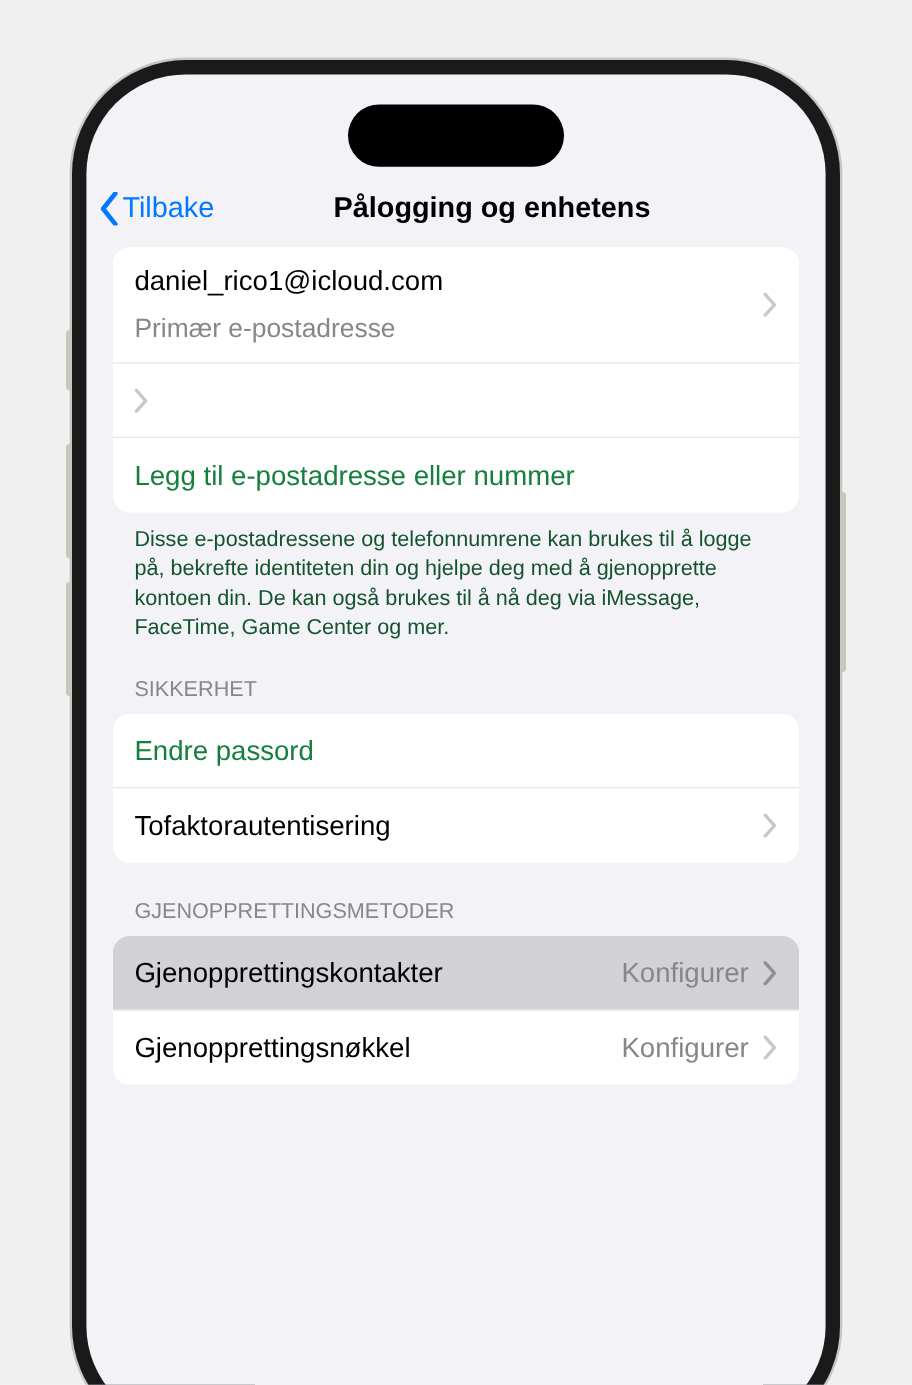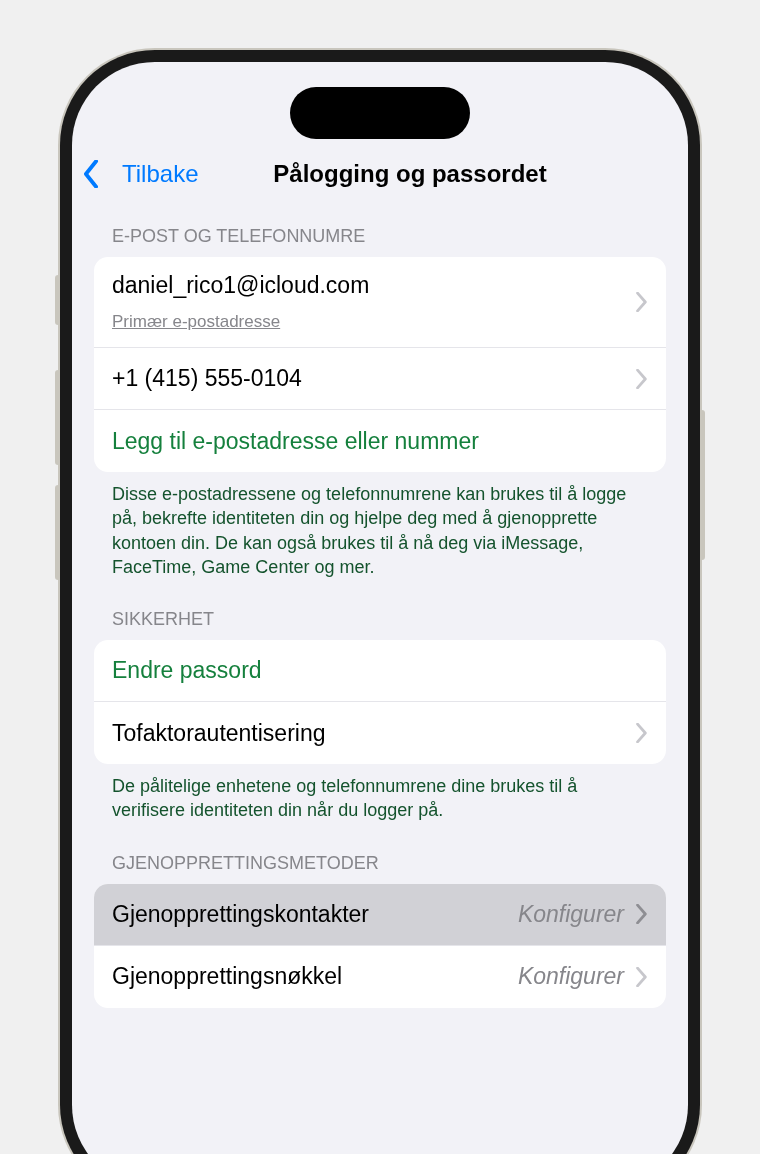--- a/index.html
+++ b/index.html
@@ -89,21 +89,20 @@
       align-items: center;
       padding: 18px 18px 18px 10px;
       position: relative;
     }
     .back-button {
       display: flex;
       align-items: center;
       color: #007aff;
       font-size: 24px;
       z-index: 2;
-      gap: 20px;
     }
     .back-chevron {
       width: 18px;
       height: 28px;
       margin-right: 2px;
     }
     .nav-title {
       position: absolute;
       left: 0;
       right: 0;
@@ -147,33 +146,31 @@
     .item-content {
       display: flex;
       flex-direction: column;
       gap: 13px;
     }
     .item-title {
       font-size: 23px;
       color: #000;
     }
     .item-subtitle {
-      font-size: 17px;
+      font-size: 22px;
       color: #86868b;
-      text-decoration: underline;
     }
     .item-link {
       font-size: 23px;
       color: #15803d;
     }
     .item-trailing {
       display: flex;
       align-items: center;
       gap: 12px;
-      font-style: italic;
     }
     .item-detail {
       font-size: 23px;
       color: #86868b;
     }
     .chevron {
       width: 12px;
       height: 20px;
       flex-shrink: 0;
     }
@@ -222,38 +219,36 @@
       </div>
     </div>
 
     <div class="nav-bar">
       <div class="back-button">
         <svg class="back-chevron" viewBox="0 0 12 22">
             <path d="M10 1L2 11l8 10" stroke="#007aff" stroke-width="3" fill="none" stroke-linecap="round" stroke-linejoin="round"></path>
           </svg>
         <span>Tilbake</span>
       </div>
-      <div class="nav-title">Pålogging og passordet</div>
+      <div class="nav-title">Pålogging og enhetens</div>
     </div>
 
     <div class="content">
 
-      <div class="section-header first">E-POST OG TELEFONNUMRE</div>
       <div class="list-group">
         <div class="list-item">
           <div class="item-content">
             <div class="item-title">daniel_rico1@icloud.com</div>
             <div class="item-subtitle">Primær e-postadresse</div>
           </div>
           <svg class="chevron" viewBox="0 0 10 18">
               <path d="M1 1l7 8-7 8" stroke="#c7c7cc" stroke-width="2.5" fill="none" stroke-linecap="round" stroke-linejoin="round"></path>
             </svg>
         </div>
         <div class="list-item">
-          <div class="item-title">+1 (415) 555-0104</div>
           <svg class="chevron" viewBox="0 0 10 18">
               <path d="M1 1l7 8-7 8" stroke="#c7c7cc" stroke-width="2.5" fill="none" stroke-linecap="round" stroke-linejoin="round"></path>
             </svg>
         </div>
         <div class="list-item">
           <div class="item-link">Legg til e-postadresse eller nummer</div>
         </div>
       </div>
       <div class="footer-text">Disse e-postadressene og telefonnumrene kan brukes til å logge på, bekrefte identiteten din og hjelpe deg med å gjenopprette kontoen din. De kan også brukes til å nå deg via iMessage, FaceTime, Game Center og mer.</div>
 
@@ -262,21 +257,20 @@
         <div class="list-item">
           <div class="item-link">Endre passord</div>
         </div>
         <div class="list-item">
           <div class="item-title">Tofaktorautentisering</div>
           <svg class="chevron" viewBox="0 0 10 18">
               <path d="M1 1l7 8-7 8" stroke="#c7c7cc" stroke-width="2.5" fill="none" stroke-linecap="round" stroke-linejoin="round"></path>
             </svg>
         </div>
       </div>
-      <div class="footer-text">De pålitelige enhetene og telefonnumrene dine brukes til å verifisere identiteten din når du logger på.</div>
 
       <div class="section-header">GJENOPPRETTINGSMETODER</div>
       <div class="list-group">
         <div class="list-item highlighted">
           <div class="item-title">Gjenopprettingskontakter</div>
           <div class="item-trailing">
             <span class="item-detail">Konfigurer</span>
             <svg class="chevron" viewBox="0 0 10 18">
                 <path d="M1 1l7 8-7 8" stroke="#8e8e93" stroke-width="2.5" fill="none" stroke-linecap="round" stroke-linejoin="round"></path>
               </svg>

